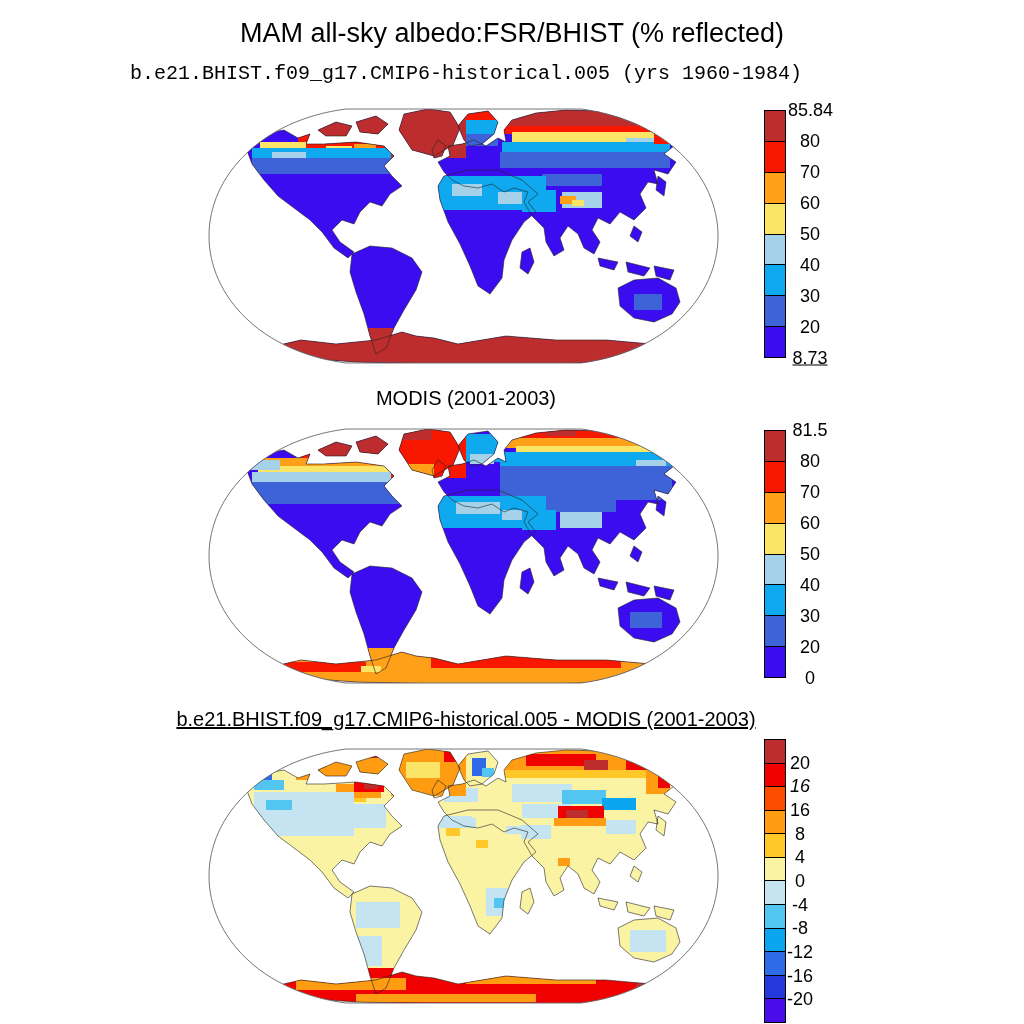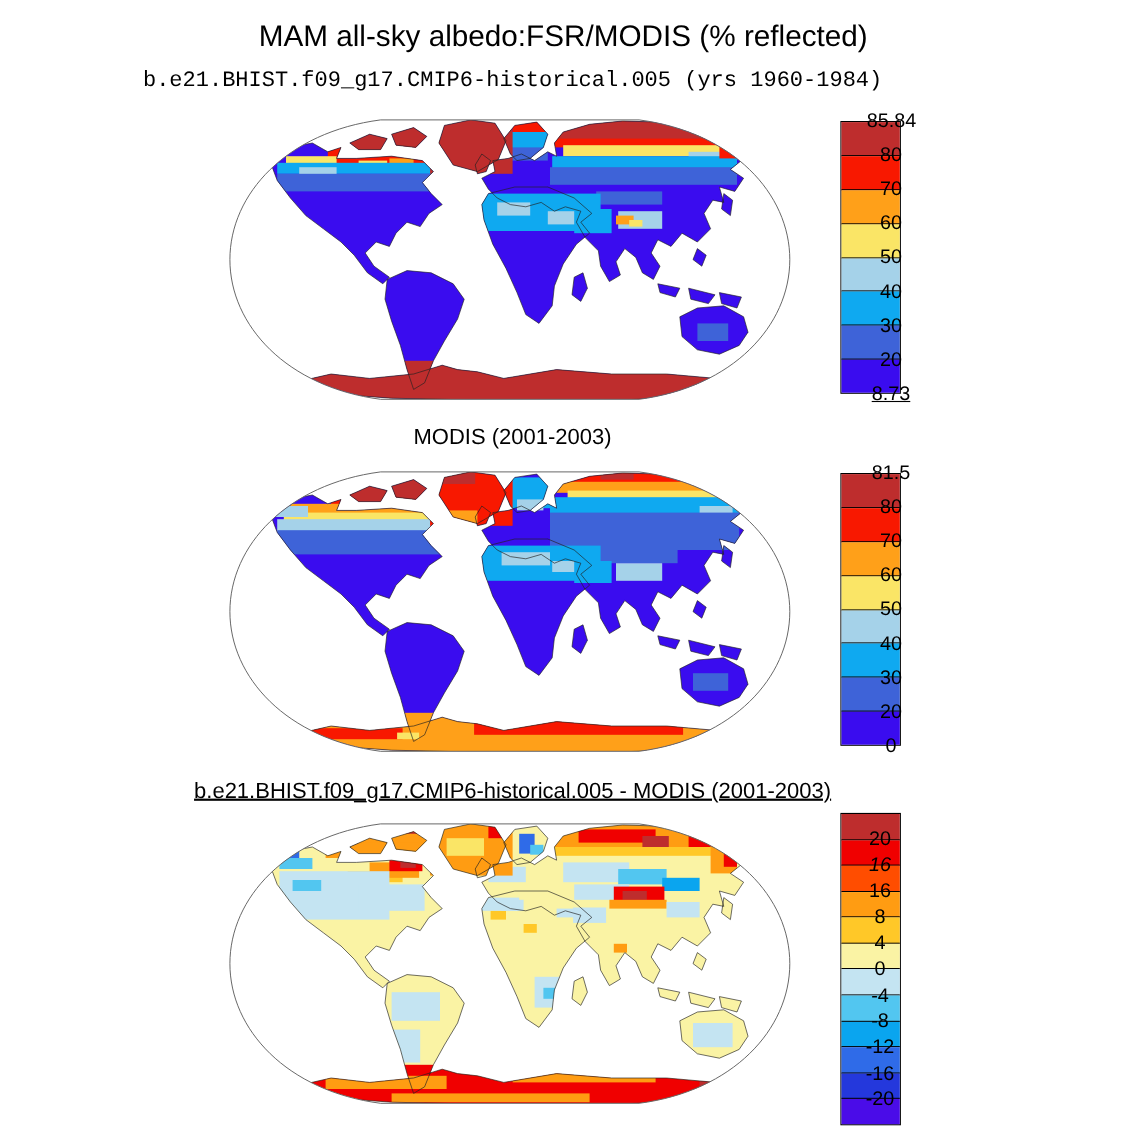--- a/index.html
+++ b/index.html
@@ -6,34 +6,34 @@
   body{width:1024px;height:1024px;position:relative;font-family:"Liberation Sans",sans-serif;color:#000;}
   .fig-title{position:absolute;top:18px;left:0;width:1024px;text-align:center;font-size:27px;letter-spacing:0;}
   .subtitle{position:absolute;left:0;width:932px;text-align:center;font-size:20px;}
   #sub-0{top:62px;font-family:Liberation Mono, monospace;}
   #sub-1{top:387px;}
   #sub-2{top:708px;text-decoration:underline;}
   .map{position:absolute;left:206px;width:516px;height:272px;}
   #map-0{top:100px;}
   #map-1{top:420px;}
   #map-2{top:740px;}
-  .colorbar{position:absolute;left:764px;width:22px;padding-left:33px;}
+  .colorbar{position:absolute;left:764px;width:22px;}
   #cb-0{top:110px;height:248px;}
   #cb-1{top:430px;height:248px;}
   #cb-2{top:739px;height:284px;}
   .cb-bar{position:absolute;left:0;top:0;width:100%;height:100%;border:1px solid #000;box-sizing:border-box;display:flex;flex-direction:column;}
   .cb-seg{flex:1 1 0;border-bottom:1px solid #000;}
   .cb-seg:last-child{border-bottom:none;}
   .cb-label{position:absolute;left:24px;width:44px;text-align:center;font-size:18px;transform:translateY(-50%);white-space:nowrap;}
   #cb-2 .cb-label{left:14px;}
 </style>
 </head>
 <body>
 
-<div class="fig-title">MAM all-sky albedo:FSR/MODIS (% reflected)</div>
+<div class="fig-title">MAM all-sky albedo:FSR/BHIST (% reflected)</div>
 
 <div class="subtitle" id="sub-0">b.e21.BHIST.f09_g17.CMIP6-historical.005 (yrs 1960-1984)</div>
 <svg class="map" id="map-0" viewBox="0 0 516 272">
     <defs>
       <clipPath id="oc0">
         <path d="M3 136 C3 76 55 20 140 9 L375 9 C460 20 512 76 512 136 C512 196 460 252 375 263 L140 263 C55 252 3 196 3 136 Z"></path>
       </clipPath>
       <clipPath id="lc0">
         <path d="M193 30 L198 14 L222 9 L244 12 L254 28 L247 45 L228 56 L206 50 Z"></path>
         <path d="M112 30 L130 22 L146 26 L140 36 L120 36 Z"></path>

